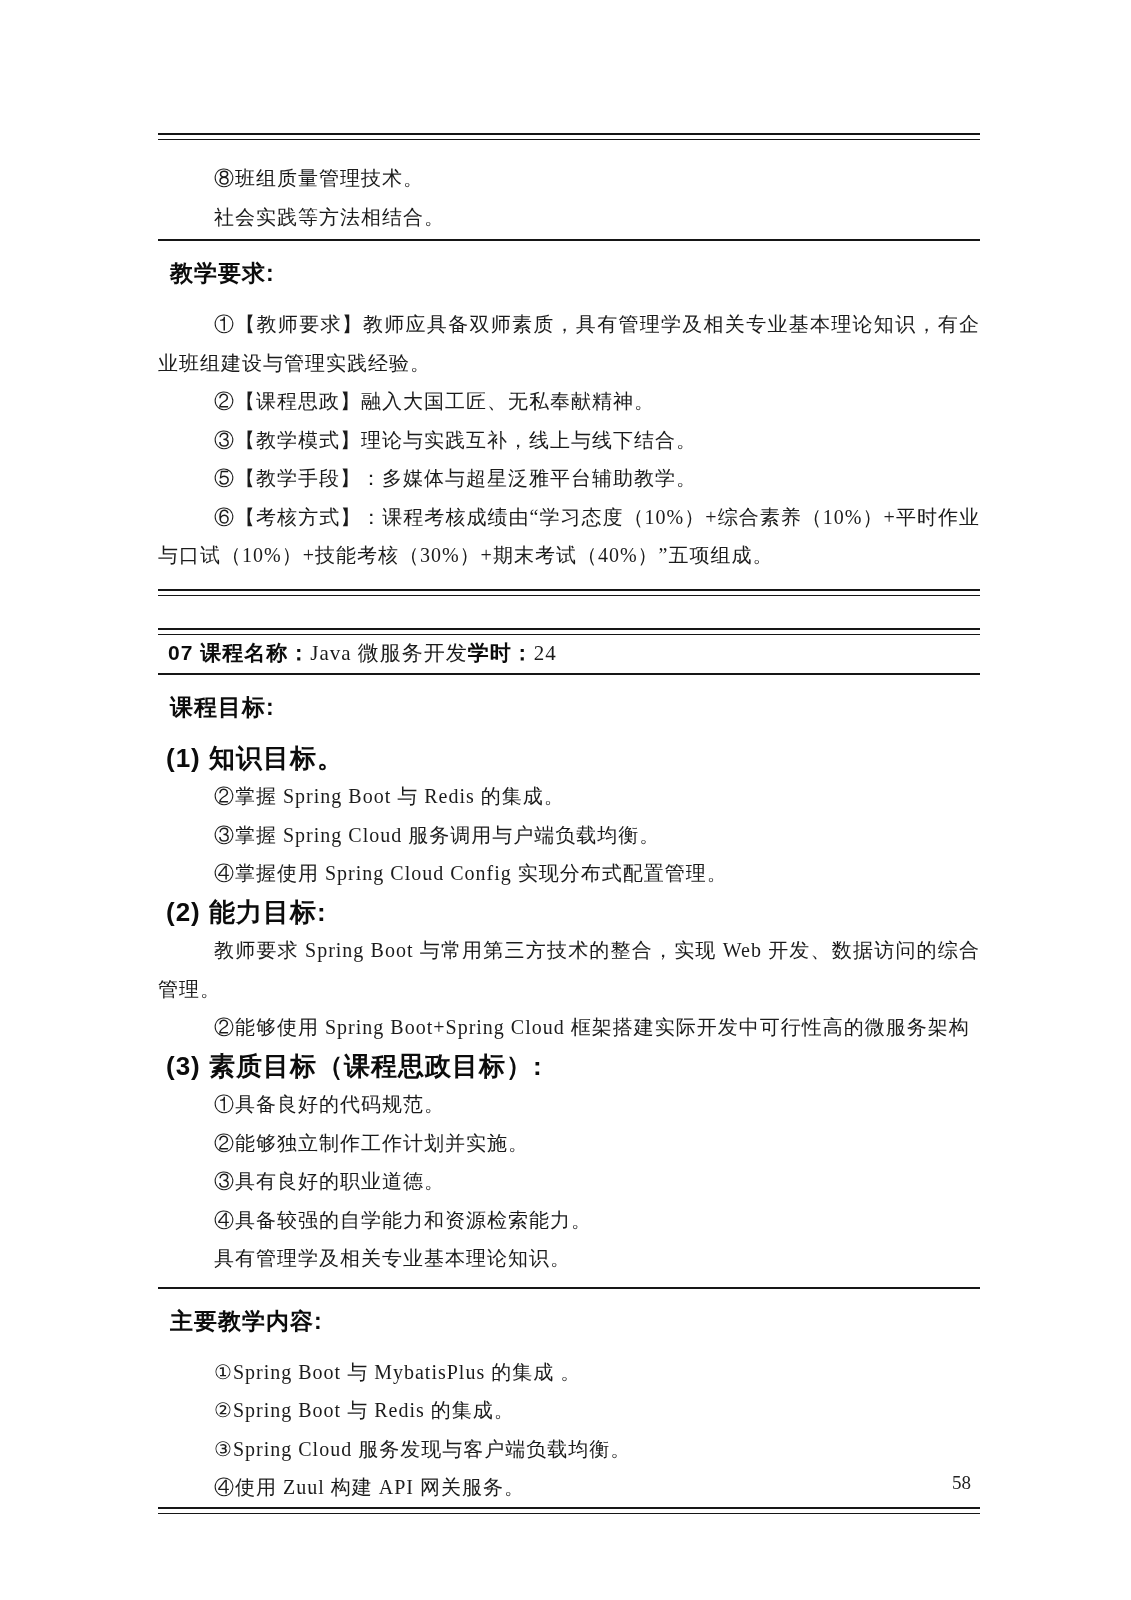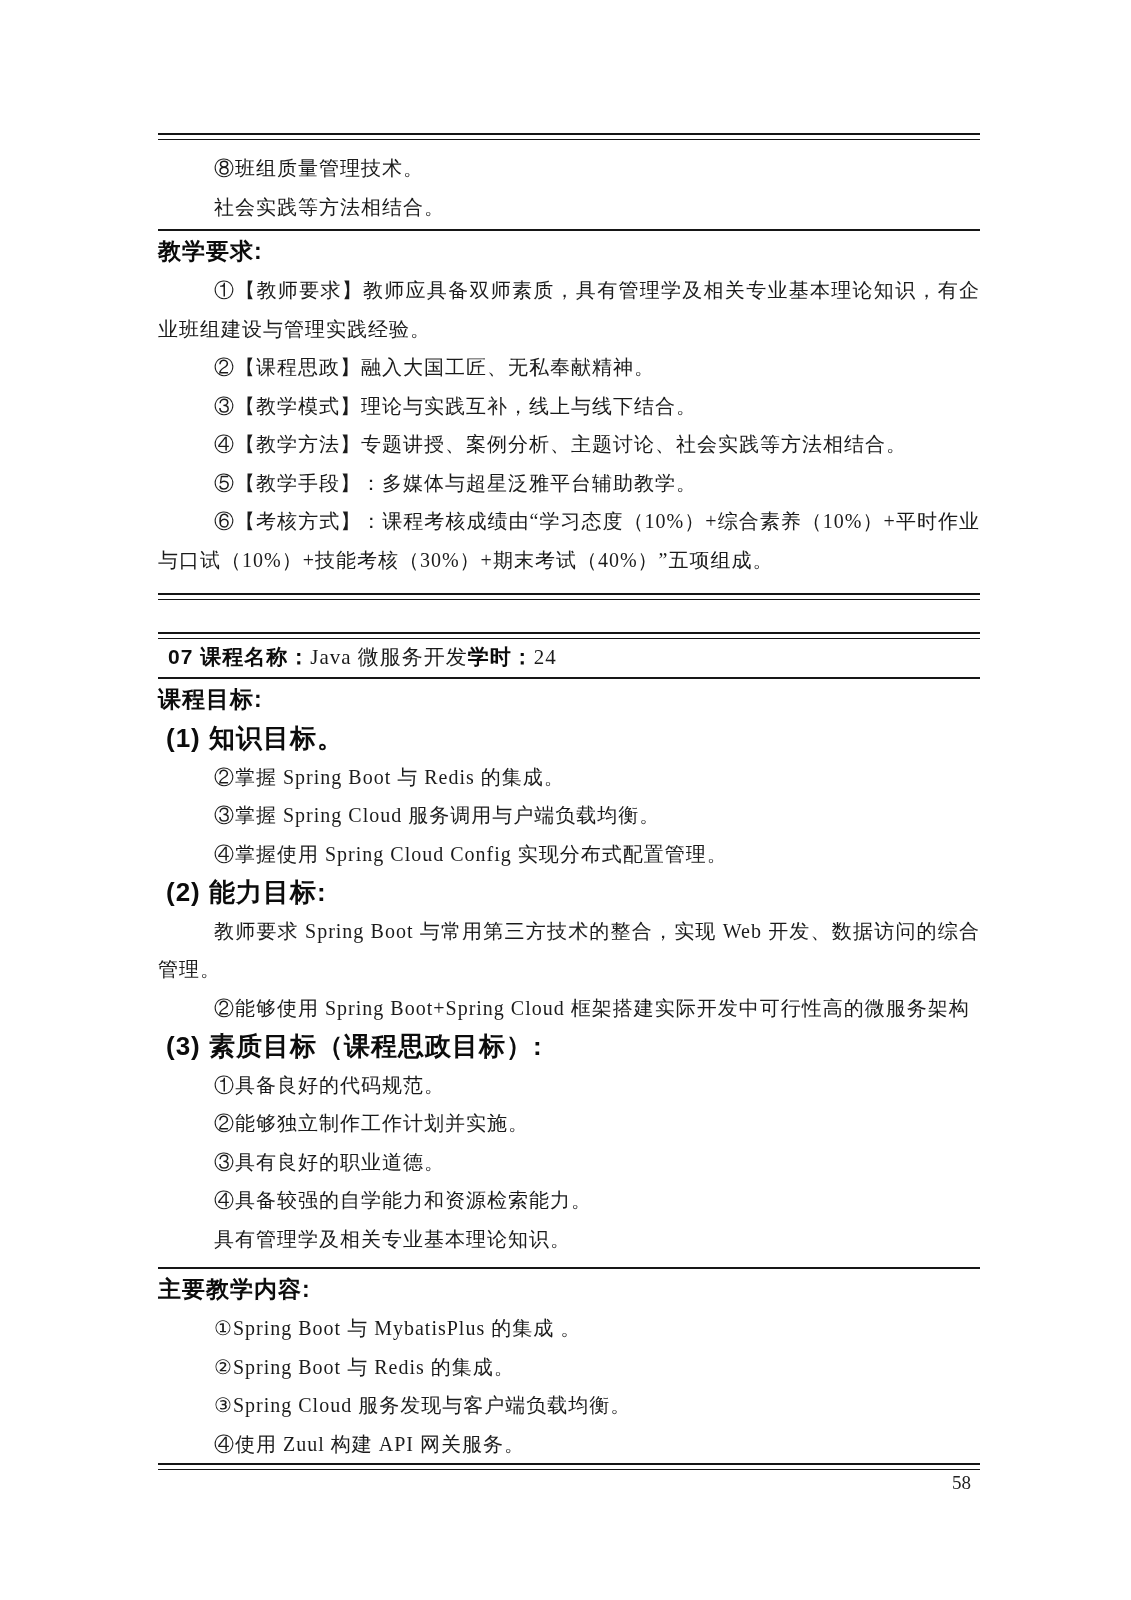--- a/index.html
+++ b/index.html
@@ -29,24 +29,24 @@
   .block-gap{height:32px;}
   #rule-4{margin-top:2px;}
   #rule-5{margin-top:9px;}
   p.item{
     margin:0;
     font-size:20px;
     line-height:38.5px;
     letter-spacing:1px;
     text-align:justify;
   }
-  p.item.first{margin-top:9px;}
+  p.item.first{margin-top:19px;}
   .indent{text-indent:56px;}
   h2.sec{
-    margin:0;
+    margin:12px;
     font-family:"Liberation Sans","DejaVu Sans",sans-serif;
     font-weight:bold;
     font-size:23px;
     line-height:40px;
     letter-spacing:1px;
     color:#0c0c0c;
   }
   h3.sub{
     margin:0;
     font-family:"Liberation Sans","DejaVu Sans",sans-serif;
@@ -89,21 +89,20 @@
 
     <p class="item indent first">⑧班组质量管理技术。</p>
     <p class="item indent">社会实践等方法相结合。</p>
 
     <div id="rule-1" class="rule-single"></div>
 
     <h2 class="sec">教学要求:</h2>
     <p class="item indent">①【教师要求】教师应具备双师素质，具有管理学及相关专业基本理论知识，有企业班组建设与管理实践经验。</p>
     <p class="item indent">②【课程思政】融入大国工匠、无私奉献精神。</p>
     <p class="item indent">③【教学模式】理论与实践互补，线上与线下结合。</p>
-    <p class="item indent">④【教学方法】专题讲授、案例分析、主题讨论、社会实践等方法相结合。</p>
     <p class="item indent">⑤【教学手段】：多媒体与超星泛雅平台辅助教学。</p>
     <p class="item indent">⑥【考核方式】：课程考核成绩由“学习态度（10%）+综合素养（10%）+平时作业与口试（10%）+技能考核（30%）+期末考试（40%）”五项组成。</p>
 
     <div id="rule-2" class="rule-double"></div>
 
     <div class="block-gap"></div>
 
     <div id="rule-3" class="rule-double"></div>
 
     <div class="course-title-row">

